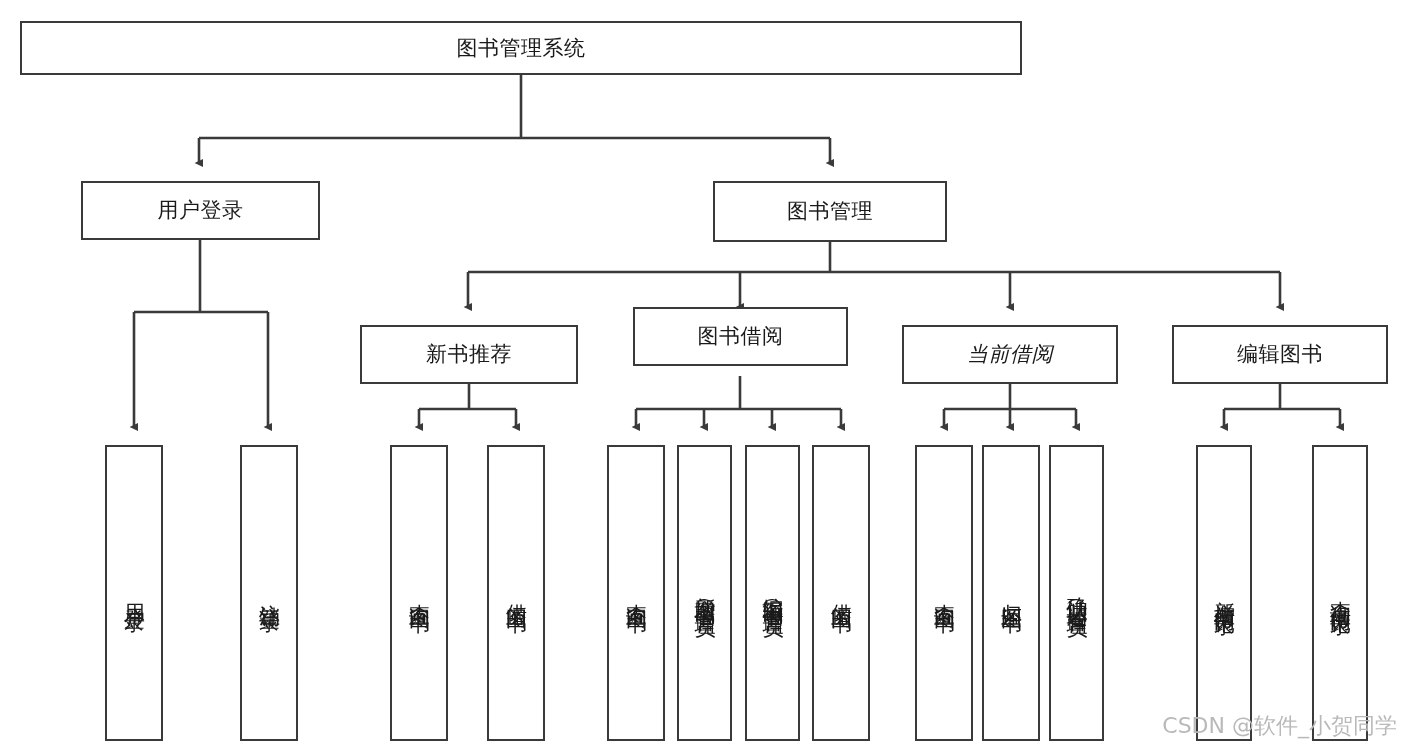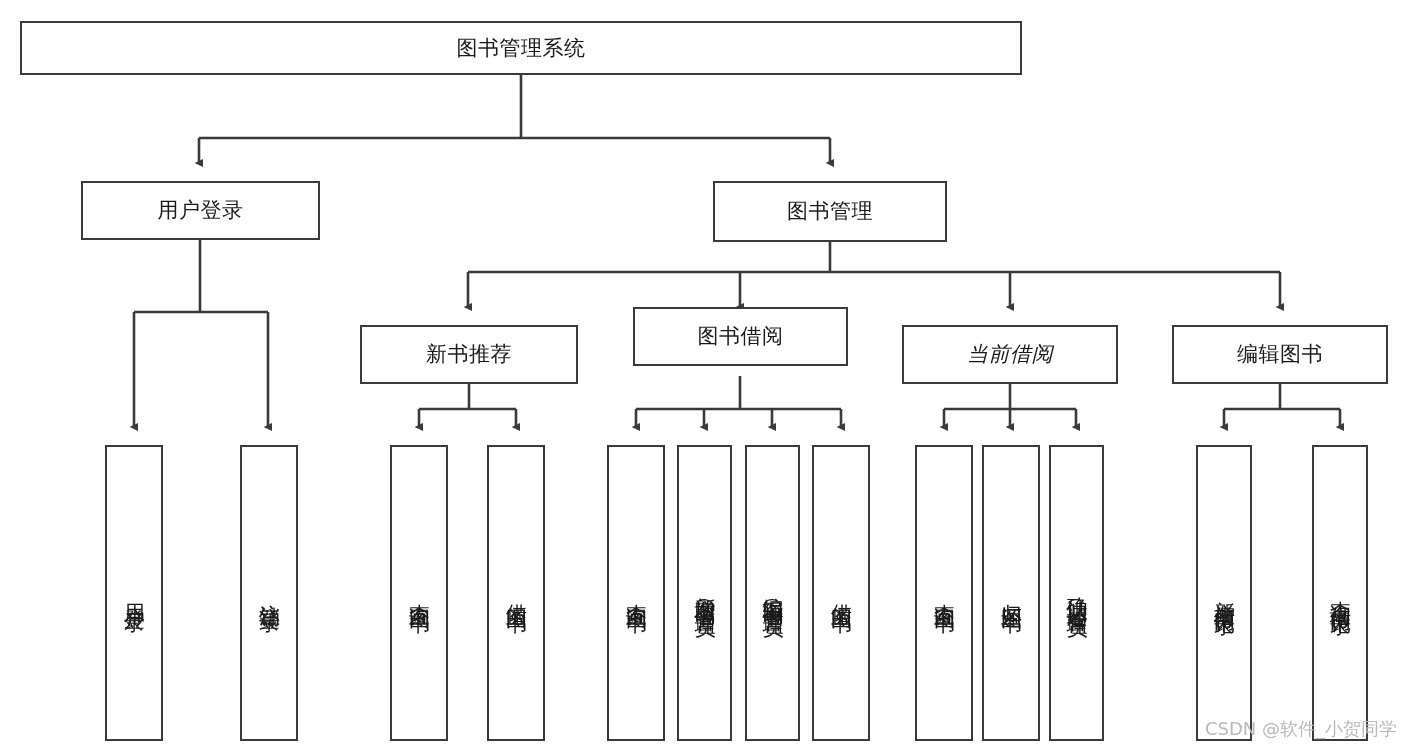--- a/index.html
+++ b/index.html
@@ -56,21 +56,21 @@
     font-size: 21px;
     letter-spacing: 3px;
     line-height: 1.0;
     max-height: 100%;
     white-space: nowrap;
   }
   #watermark {
     position: absolute;
     right: 8px;
     bottom: 6px;
-    font-size: 18px;
+    font-size: 22px;
     color: #b9b9b9;
     z-index: 5;
     white-space: nowrap;
     font-family: "DejaVu Sans", "Liberation Sans", sans-serif;
   }
 </style>
 </head>
 <body>
 
 <div id="diagram-root">

